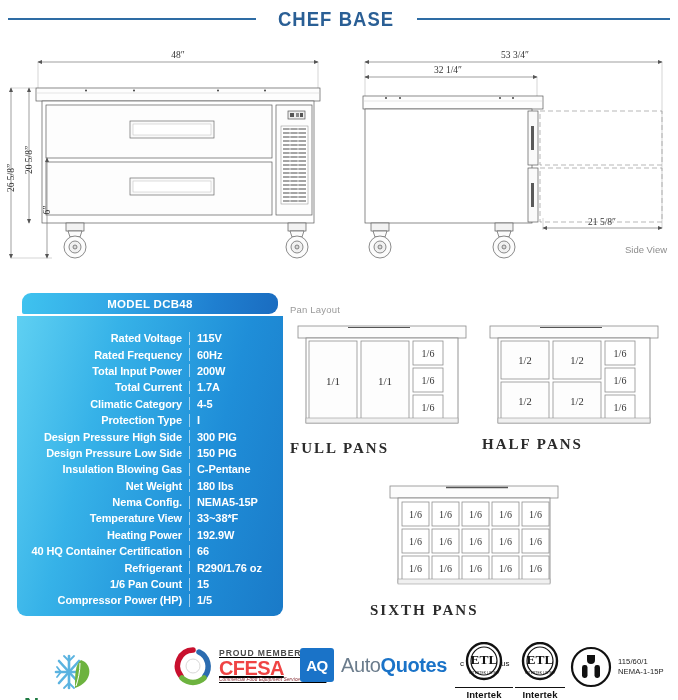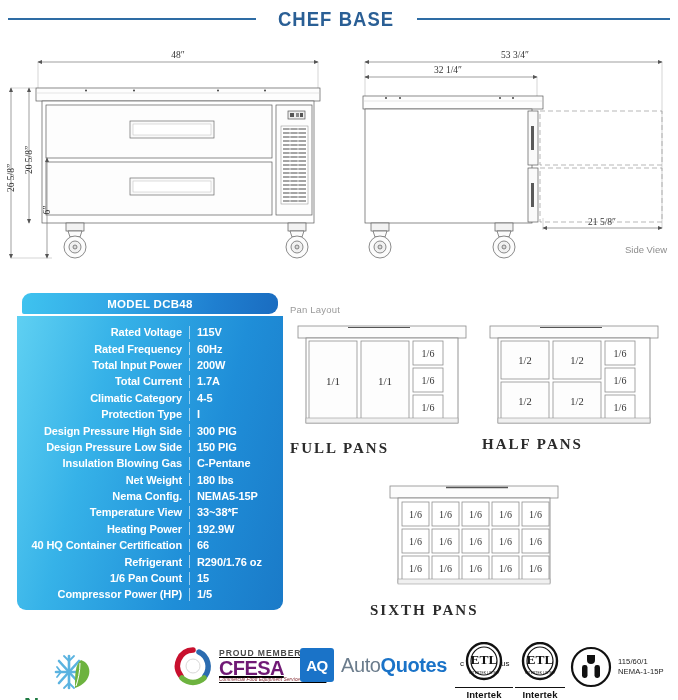--- a/index.html
+++ b/index.html
@@ -37,21 +37,21 @@
     border-radius: 9px 9px 9px 2px;
     display: flex; align-items: center; justify-content: center;
     margin: 0 5px 2px 5px;
   }
   .spec-header-text {
     color: #ffffff; font-size: 11.5px; font-weight: bold; letter-spacing: .3px;
   }
   .spec-body {
     background: linear-gradient(105deg, #5fd0f2 0%, #36b2e8 30%, #1f8ed8 68%, #1a7ac8 100%);
     border-radius: 0 0 9px 9px;
-    padding: 8px 0 7px 0;
+    padding: 14px 0 7px 0;
   }
   .spec-row { display: flex; align-items: center; height: 16.4px; }
   .spec-label {
     width: 172px; text-align: right; padding-right: 7px;
     color: #ffffff; font-size: 11px; font-weight: bold; white-space: nowrap;
     letter-spacing: -0.1px;
   }
   .spec-divider { width: 1px; height: 13px; background: rgba(255,255,255,.55); flex: 0 0 1px; }
   .spec-value {
     padding-left: 7px; color: #ffffff; font-size: 11px; font-weight: bold;
@@ -97,21 +97,21 @@
   .nat-line2 span:nth-child(6){color:#3aa0d8}
   .nat-line2 span:nth-child(7){color:#e06a2b}
   .nat-line2 span:nth-child(8){color:#6db33f}
   .nat-line2 span:nth-child(9){color:#3aa0d8}
   .nat-line2 span:nth-child(10){color:#e8b61e}
   .nat-line2 span:nth-child(11){color:#3aa0d8}
 
   .cfesa { left: 172px; top: 9px; }
   .cfesa-text { margin-left: 3px; line-height: 1.02; text-decoration: underline; }
   .cfesa-l1 { font-size: 8.6px; font-weight: bold; color: #4a4a4a; letter-spacing: .9px; }
-  .cfesa-l2 { font-size: 20px; font-weight: bold; color: #701a75; letter-spacing: -.6px; }
+  .cfesa-l2 { font-size: 20px; font-weight: bold; color: #ef4444; letter-spacing: -.6px; }
   .cfesa-l3 { font-size: 4.6px; color: #7a1a22; letter-spacing: .15px; font-style: italic; }
 
   .aq { left: 300px; top: 12px; }
   .aq-mark {
     width: 34px; height: 34px; background: #1a73c8; border-radius: 3px;
     color: #ffffff; font-size: 15px; font-weight: bold;
     display: flex; align-items: center; justify-content: center; letter-spacing: -.5px;
   }
   .aq-word { margin-left: 7px; font-size: 20px; letter-spacing: -.4px; }
   .aq-word .a { color: #6b7c8c; }

